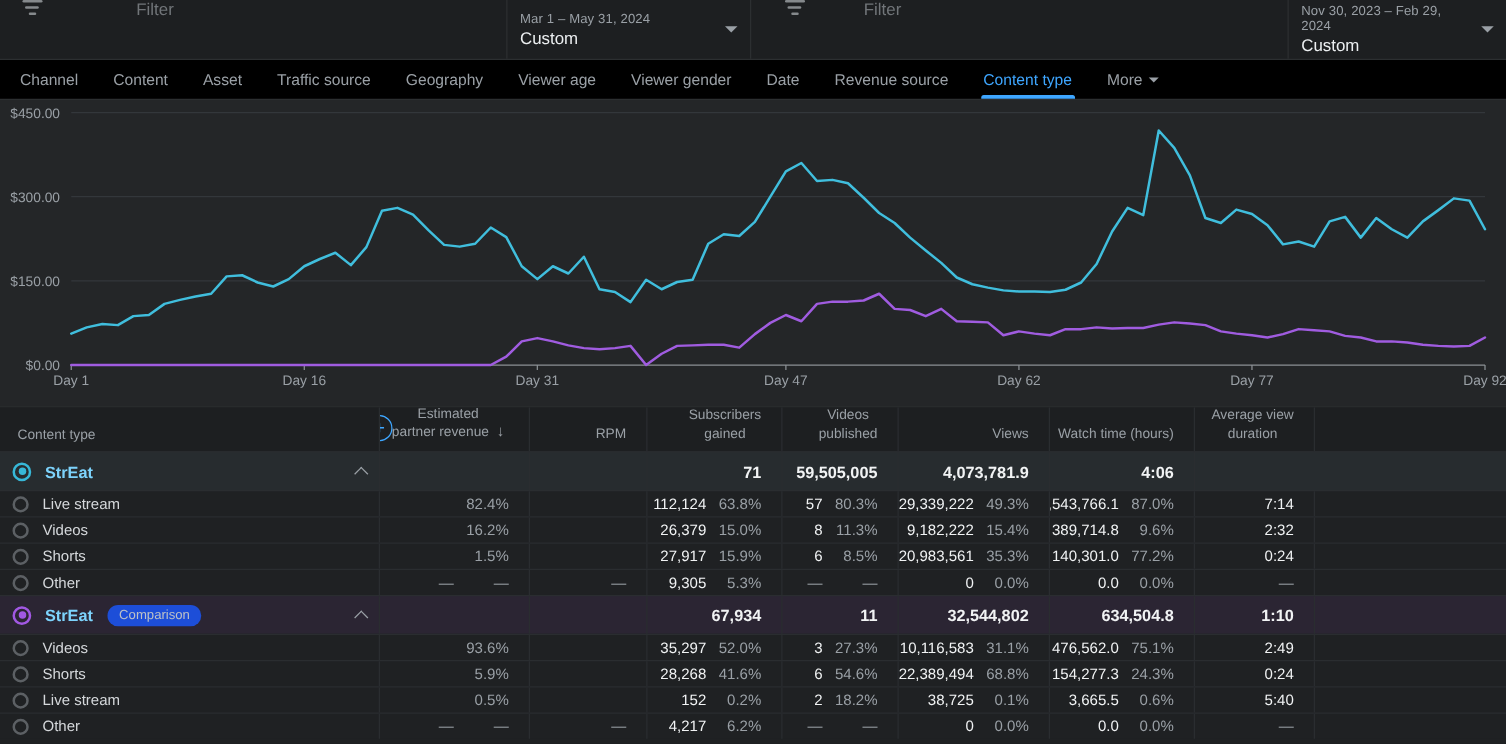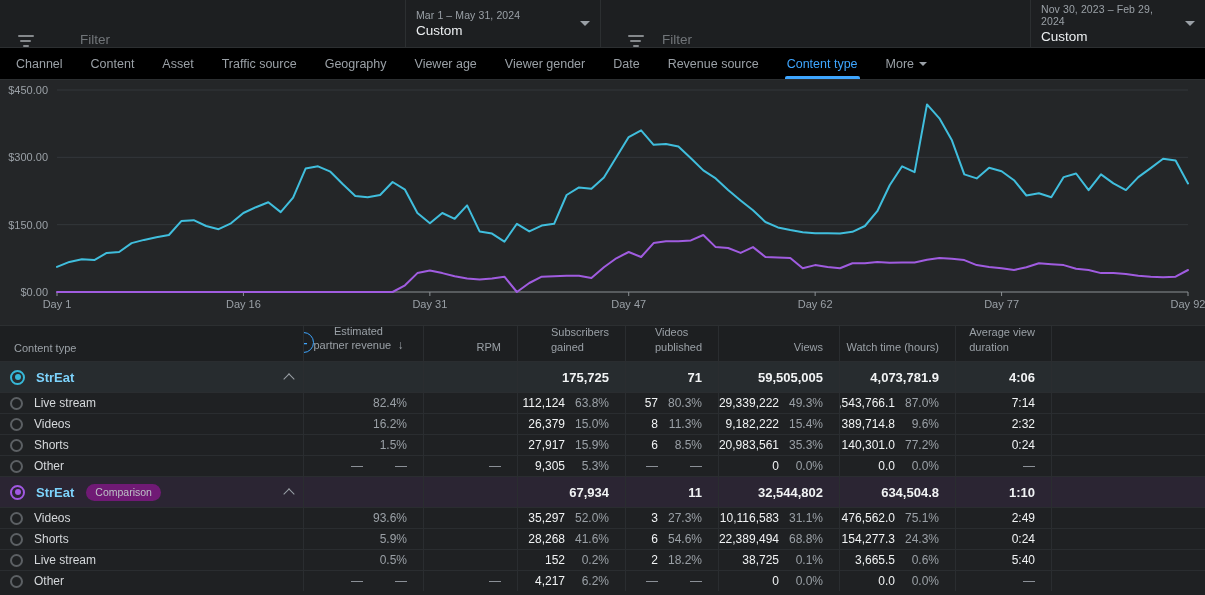--- a/index.html
+++ b/index.html
@@ -4,21 +4,21 @@
 <style>
   * { box-sizing: border-box; margin: 0; padding: 0; }
   html,body { width:1205px; height:595px; overflow:hidden; }
   body {
     background:#1f2123; color:#e8eaed;
     font-family:"Liberation Sans","DejaVu Sans",sans-serif;
     font-size:13px;
   }
   
   .topbar { height:48px; display:flex; align-items:stretch; background:#1d1f21; border-bottom:1px solid #2c2f31; }
-  .filter-sec { display:flex; align-items:flex-end; }
+  .filter-sec { display:flex; align-items:flex-start;gap:29px; }
   .filter-sec.left { width:405px; padding-left:18px; }
   .filter-sec.right { flex:1; padding-left:27px; border-left:1px solid #2c2f31; }
   .funnel { display:inline-flex; flex-direction:column; gap:3px; margin-right:46px; }
   .filter-sec.right .funnel { margin-right:18px; }
   .funnel i { display:block; height:2px; background:#85898c; border-radius:1px; }
   .funnel i:nth-child(1){ width:16px; } .funnel i:nth-child(2){ width:11px; margin-left:2px;} .funnel i:nth-child(3){ width:6px; margin-left:5px;}
   .filter-input { background:transparent; border:none; outline:none; color:#e8eaed; font-size:13.5px; width:200px; font-family:inherit; }
   .filter-input::placeholder { color:#717579; }
   .datebox { width:195px; border-left:1px solid #2c2f31; display:flex; align-items:center; padding:0 10px; cursor:pointer; position:relative; }
   .datebox.right { width:175px; }
@@ -37,40 +37,40 @@
   
   .table { background:#1f2123; border-top:1px solid #2c2f31; }
   .trow { display:grid; grid-template-columns:303px 120px 94px 108px 93px 121px 116px 96px 1fr; align-items:stretch; border-top:1px solid #2a2d30; }
   .trow:first-child { border-top:none; }
   .mcell { border-left:1px solid #2a2d30; display:flex; align-items:center; justify-content:flex-end; padding:0 16px 0 6px; overflow:hidden; }
   .val { text-align:right; color:#f1f3f4; white-space:nowrap; }
   .pct { width:44px; text-align:right; color:#9aa0a6; white-space:nowrap; flex-shrink:0; }
   .dash { color:#9aa0a6; }
   .thead { height:35px; background:#1d1f21; }
   .thead .mcell { color:#9aa0a6; font-size:11px; align-items:flex-end; padding-bottom:7px; line-height:1.3; position:relative; }
-  .thead .hlines { text-align:left; }
+  .thead .hlines { text-align:center; }
   .thead .center .hlines { text-align:center; width:100%; }
   .ct-label { display:flex; align-items:flex-end; padding:0 0 7px 14px; color:#9aa0a6; font-size:11px; }
   .sortarrow { color:#9aa0a6; font-size:12px; margin-left:3px; }
   .plusbtn { position:absolute; left:-11px; top:6px; width:21px; height:21px; border-radius:50%; border:1.5px solid #3ea6ff; color:#3ea6ff; background:#1d1f21; display:flex; align-items:center; justify-content:center; font-size:15px; line-height:1; cursor:pointer; z-index:2; }
   .grow { height:31px; font-weight:bold; font-size:13px; }
   .grow.blue { background:#272c2f; }
   .grow.purple { background:#2b2533; }
   .crow { height:21px; font-size:12px; }
   .crow .val { font-size:12px; }
   .ncell { display:flex; align-items:center; position:relative; padding-left:10px; }
   .crow .ncell { }
   .radio { width:13px; height:13px; border-radius:50%; border:2px solid #5c6064; margin-right:11px; flex-shrink:0; position:relative; cursor:pointer; }
   .radio.sel { width:15px; height:15px; }
   .radio.sel::after { content:""; position:absolute; left:2.5px; top:2.5px; width:6px; height:6px; border-radius:50%; }
   .radio.sel.blue { border-color:#37b8d8; } .radio.sel.blue::after { background:#37b8d8; }
   .radio.sel.purple { border-color:#a158e2; } .radio.sel.purple::after { background:#a158e2; }
   .gname { color:#7dd3fc; }
   .cname { color:#d5d8db; font-weight:normal; }
-  .badge { background:#701a75; color:#bdc1c6; font-size:10.5px; font-weight:normal; padding:2.5px 9px; border-radius:10px; margin-left:12px; }
+  .badge { background:#1d4ed8; color:#bdc1c6; font-size:10.5px; font-weight:normal; padding:2.5px 9px; border-radius:10px; margin-left:12px; }
   .chev { position:absolute; right:10px; top:50%; width:8px; height:8px; margin-top:-2px; cursor:pointer; }
   .chev::before { content:""; position:absolute; left:0; top:0; width:7px; height:7px; border-left:1.5px solid #9aa0a6; border-top:1.5px solid #9aa0a6; transform:rotate(45deg); }
 </style>
 </head>
 <body>
 
 <header class="topbar">
   <div class="filter-sec left">
     <span class="funnel">
         <i></i>
@@ -220,23 +220,20 @@
     </div>
     <div class="trow grow blue">
       <div class="ncell">
         <span class="radio sel blue"></span>
         <span class="gname">StrEat</span>
         <span class="chev"></span>
       </div>
       <div class="mcell"></div>
       <div class="mcell"></div>
       <div class="mcell">
-        <span class="val">175,725</span>
-      </div>
-      <div class="mcell">
         <span class="val">71</span>
       </div>
       <div class="mcell">
         <span class="val">59,505,005</span>
       </div>
       <div class="mcell">
         <span class="val">4,073,781.9</span>
       </div>
       <div class="mcell">
         <span class="val">4:06</span>

